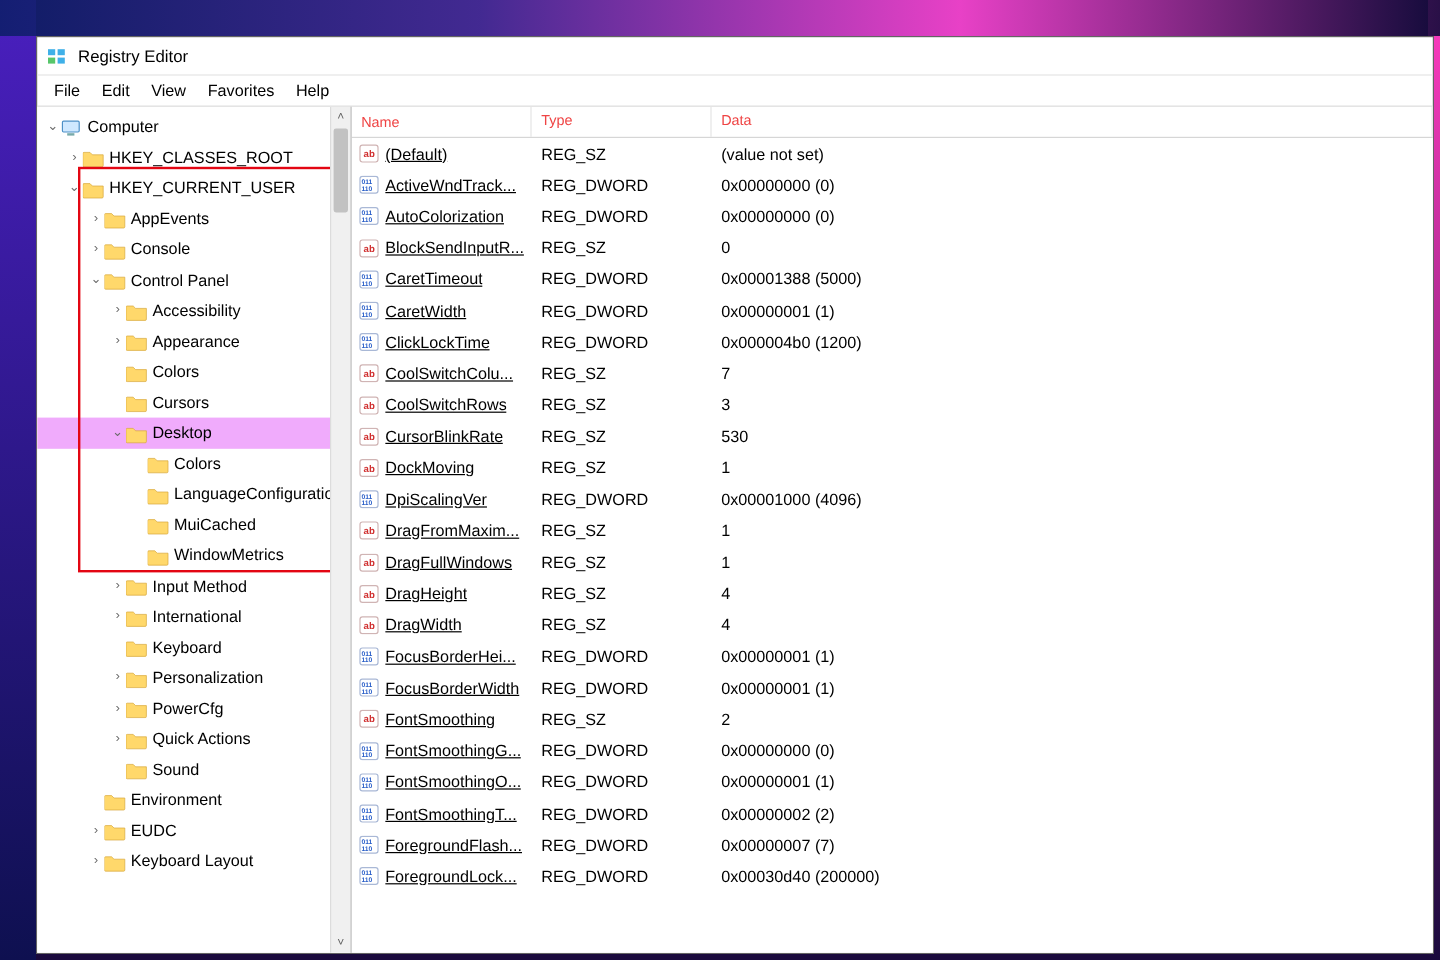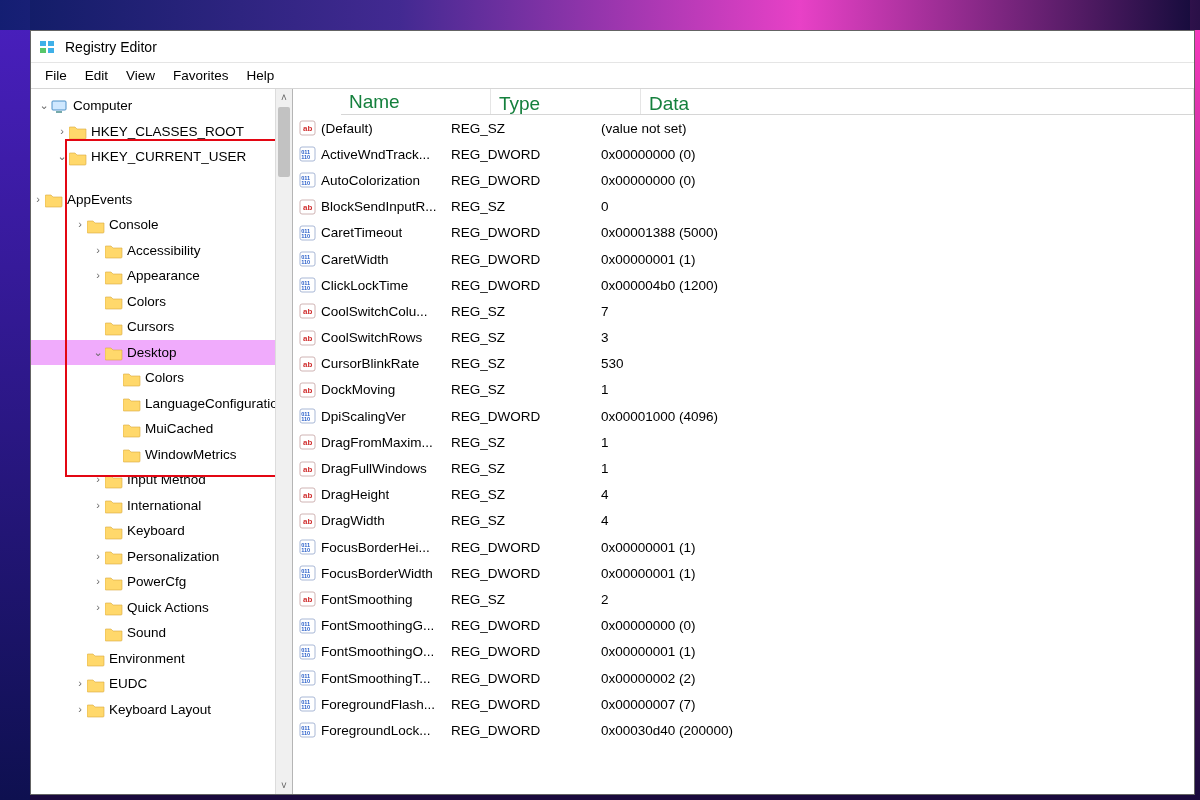--- a/index.html
+++ b/index.html
@@ -142,23 +142,22 @@
     flex:1;
     display:flex;
     flex-direction:column;
     min-width:0;
     background:#fff;
   }
   .list-head {
     display:flex;
     height:26px;
     border-bottom:1px solid #d6d6d6;
-    font-size:19px;
-    color:#15803d;
-    margin-left:48px;
+    font-size:12px;
+    color:#ef4444;
   }
   .list-head .col {
     padding:4px 8px;
     border-right:1px solid #e5e5e5;
   }
   .list-body {
     flex:1;
     overflow:hidden;
     font-size:13.5px;
   }
@@ -166,21 +165,21 @@
     display:flex;
     height:26.2px;
     align-items:center;
     cursor:default;
   }
   .col-name   { width:150px; display:flex; align-items:center; gap:4px; padding-left:6px; overflow:hidden; text-overflow:ellipsis; white-space:nowrap;}
   .col-type   { width:150px; padding-left:8px; white-space:nowrap;}
   .col-data   { flex:1; padding-left:8px; white-space:nowrap;}
   .vicon { width:18px; height:16px; flex:0 0 18px; display:inline-block; }
   .vicon svg{ width:18px; height:16px; }
-  .name-text { overflow:hidden; text-overflow:ellipsis; white-space:nowrap; }
+  .name-text { overflow:hidden; text-overflow:ellipsis; white-space:nowrap;text-decoration:underline; }
 
 </style>
 </head>
 <body>
 
 <div class="bgstripe a"></div>
 <div class="bgstripe b"></div>
 <div class="bgstripe c"></div>
 
 <div class="window">
@@ -230,37 +229,46 @@
           </div>
           <div class="tree-row" style="padding-left: 24px;">
             <span class="twisty open"></span>
             <span class="ticon folder">
   <svg viewBox="0 0 18 16">
                 <path d="M1 3h5l2 2h9v9a1 1 0 0 1-1 1H1a1 1 0 0 1-1-1V4a1 1 0 0 1 1-1z" fill="#ffd86b" stroke="#d8a93e" stroke-width="0.6"></path>
               </svg>
 </span>
             <span class="tree-label">HKEY_CURRENT_USER</span>
           </div>
-          <div class="tree-row" style=" margin-top: 17px;">
+          <div class="tree-row" style="padding-left: 42px;">
             <span class="twisty closed"></span>
             <span class="ticon folder">
   <svg viewBox="0 0 18 16">
                 <path d="M1 3h5l2 2h9v9a1 1 0 0 1-1 1H1a1 1 0 0 1-1-1V4a1 1 0 0 1 1-1z" fill="#ffd86b" stroke="#d8a93e" stroke-width="0.6"></path>
               </svg>
 </span>
             <span class="tree-label">AppEvents</span>
           </div>
           <div class="tree-row" style="padding-left: 42px;">
             <span class="twisty closed"></span>
             <span class="ticon folder">
   <svg viewBox="0 0 18 16">
                 <path d="M1 3h5l2 2h9v9a1 1 0 0 1-1 1H1a1 1 0 0 1-1-1V4a1 1 0 0 1 1-1z" fill="#ffd86b" stroke="#d8a93e" stroke-width="0.6"></path>
               </svg>
 </span>
             <span class="tree-label">Console</span>
+          </div>
+          <div class="tree-row" style="padding-left: 42px;">
+            <span class="twisty open"></span>
+            <span class="ticon folder">
+  <svg viewBox="0 0 18 16">
+                <path d="M1 3h5l2 2h9v9a1 1 0 0 1-1 1H1a1 1 0 0 1-1-1V4a1 1 0 0 1 1-1z" fill="#ffd86b" stroke="#d8a93e" stroke-width="0.6"></path>
+              </svg>
+</span>
+            <span class="tree-label">Control Panel</span>
           </div>
           <div class="tree-row" style="padding-left: 60px;">
             <span class="twisty closed"></span>
             <span class="ticon folder">
   <svg viewBox="0 0 18 16">
                 <path d="M1 3h5l2 2h9v9a1 1 0 0 1-1 1H1a1 1 0 0 1-1-1V4a1 1 0 0 1 1-1z" fill="#ffd86b" stroke="#d8a93e" stroke-width="0.6"></path>
               </svg>
 </span>
             <span class="tree-label">Accessibility</span>
           </div>

